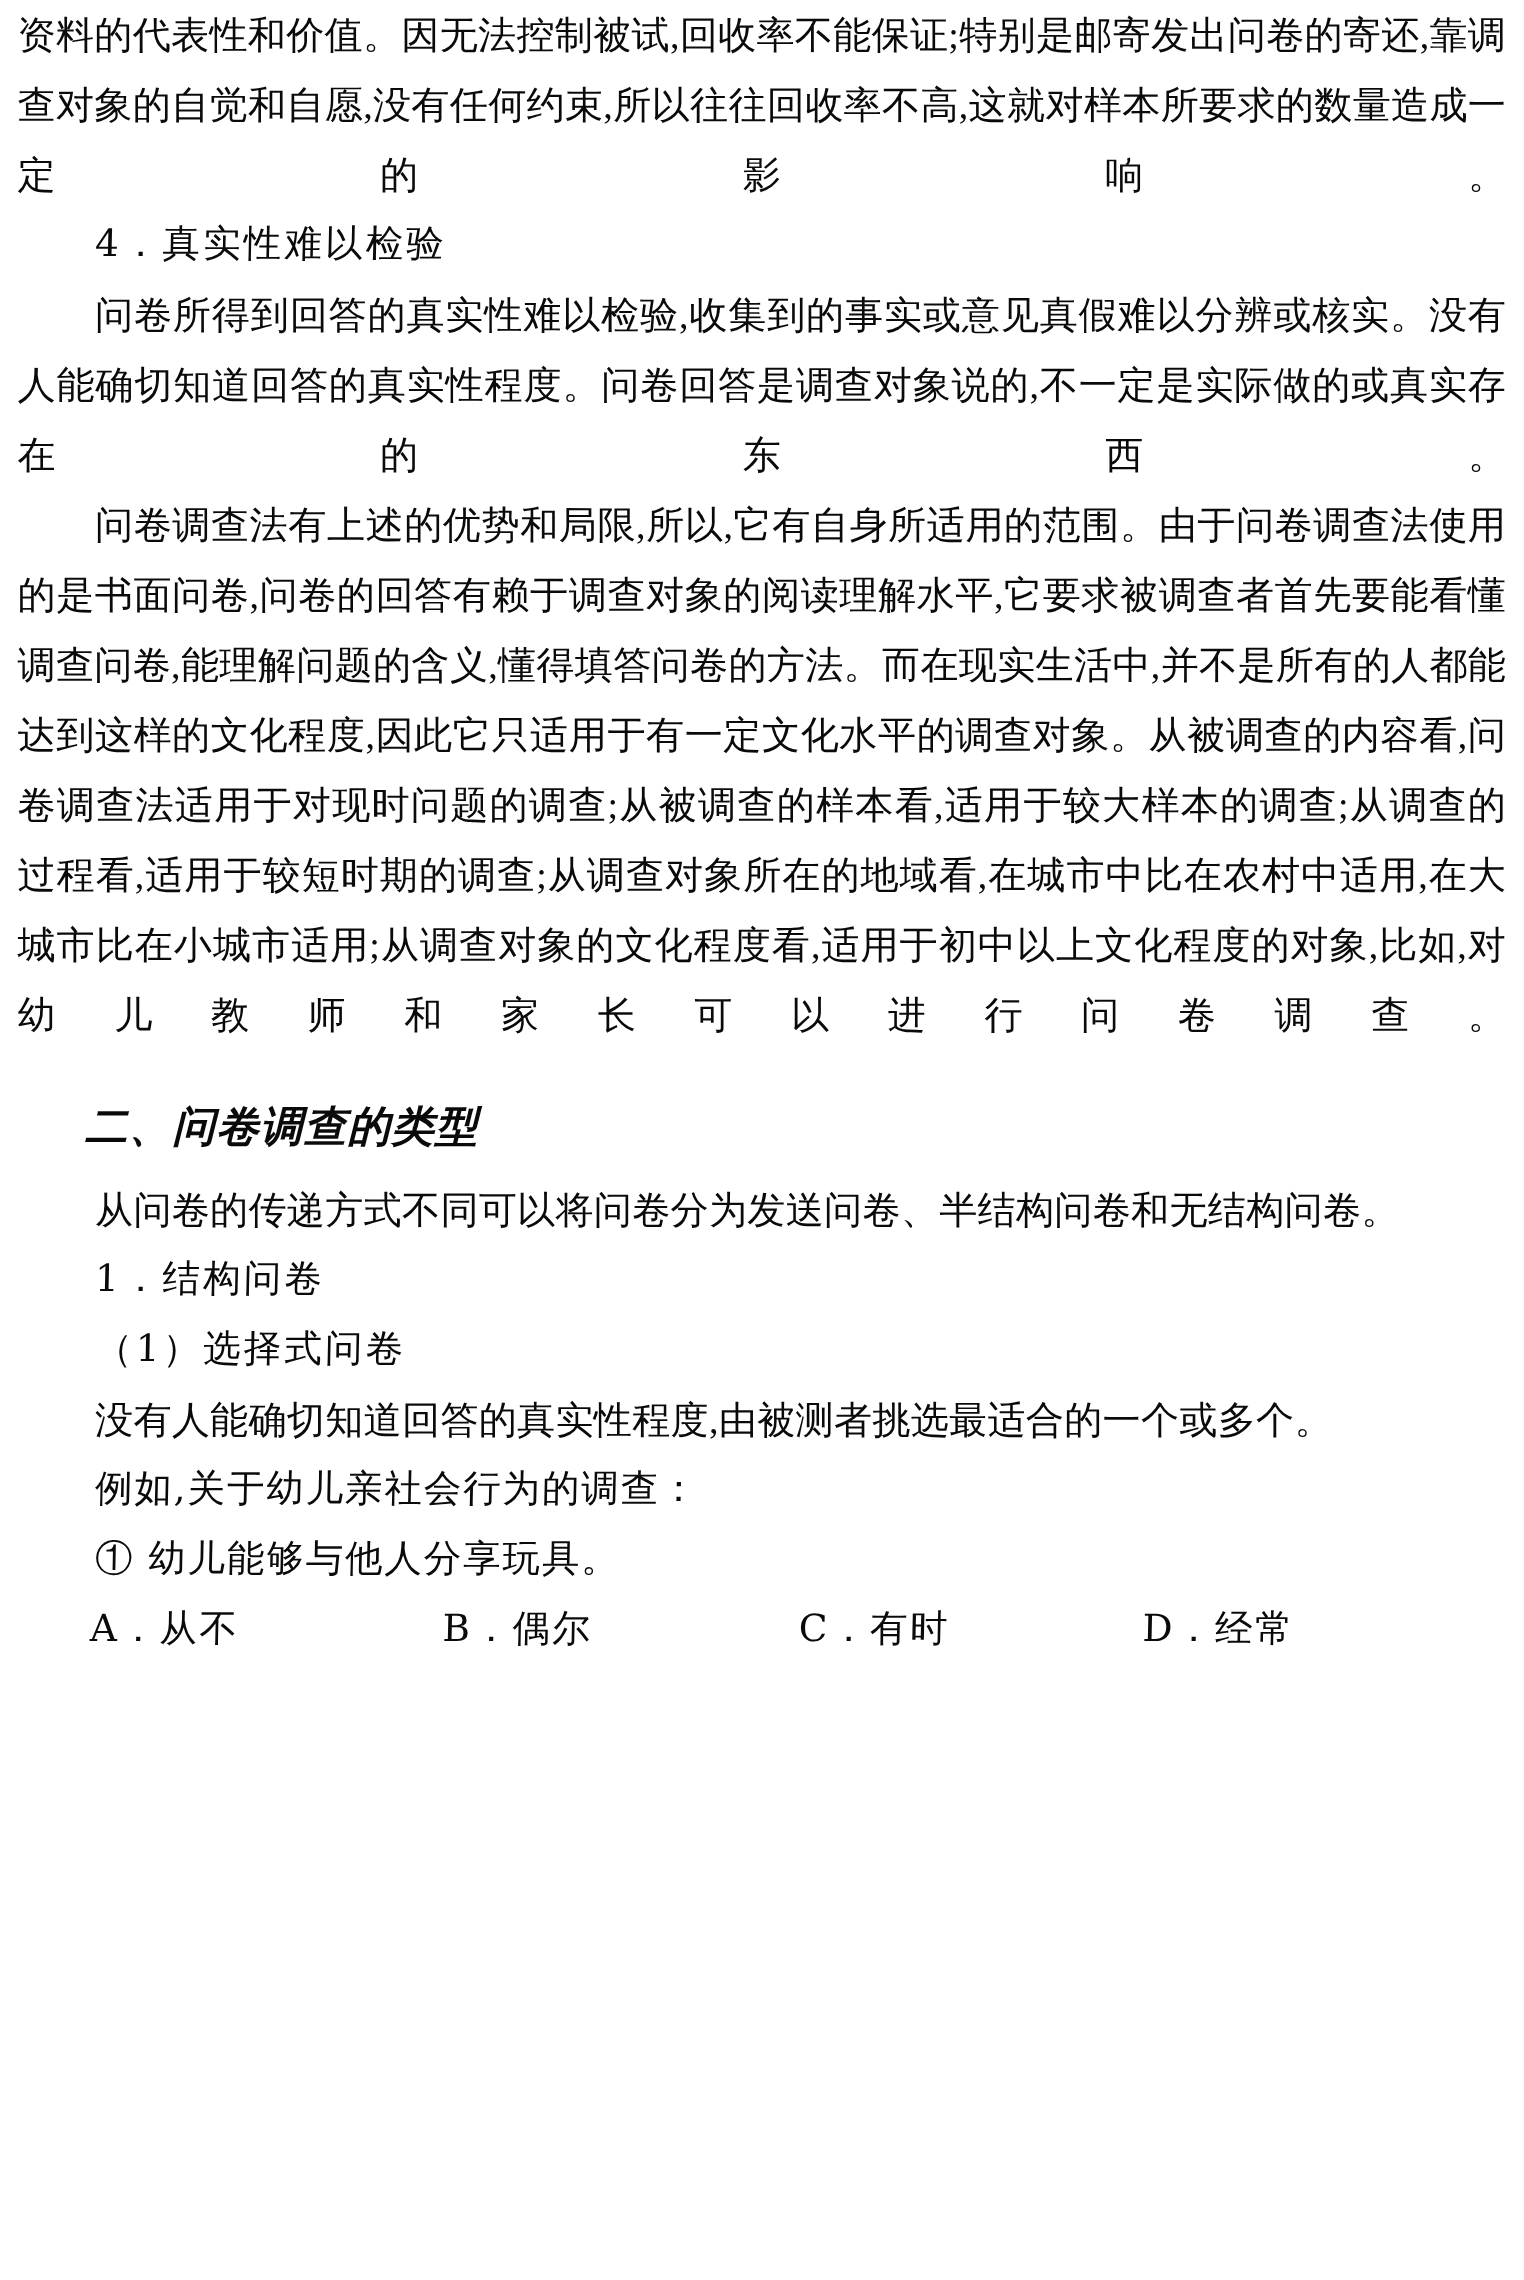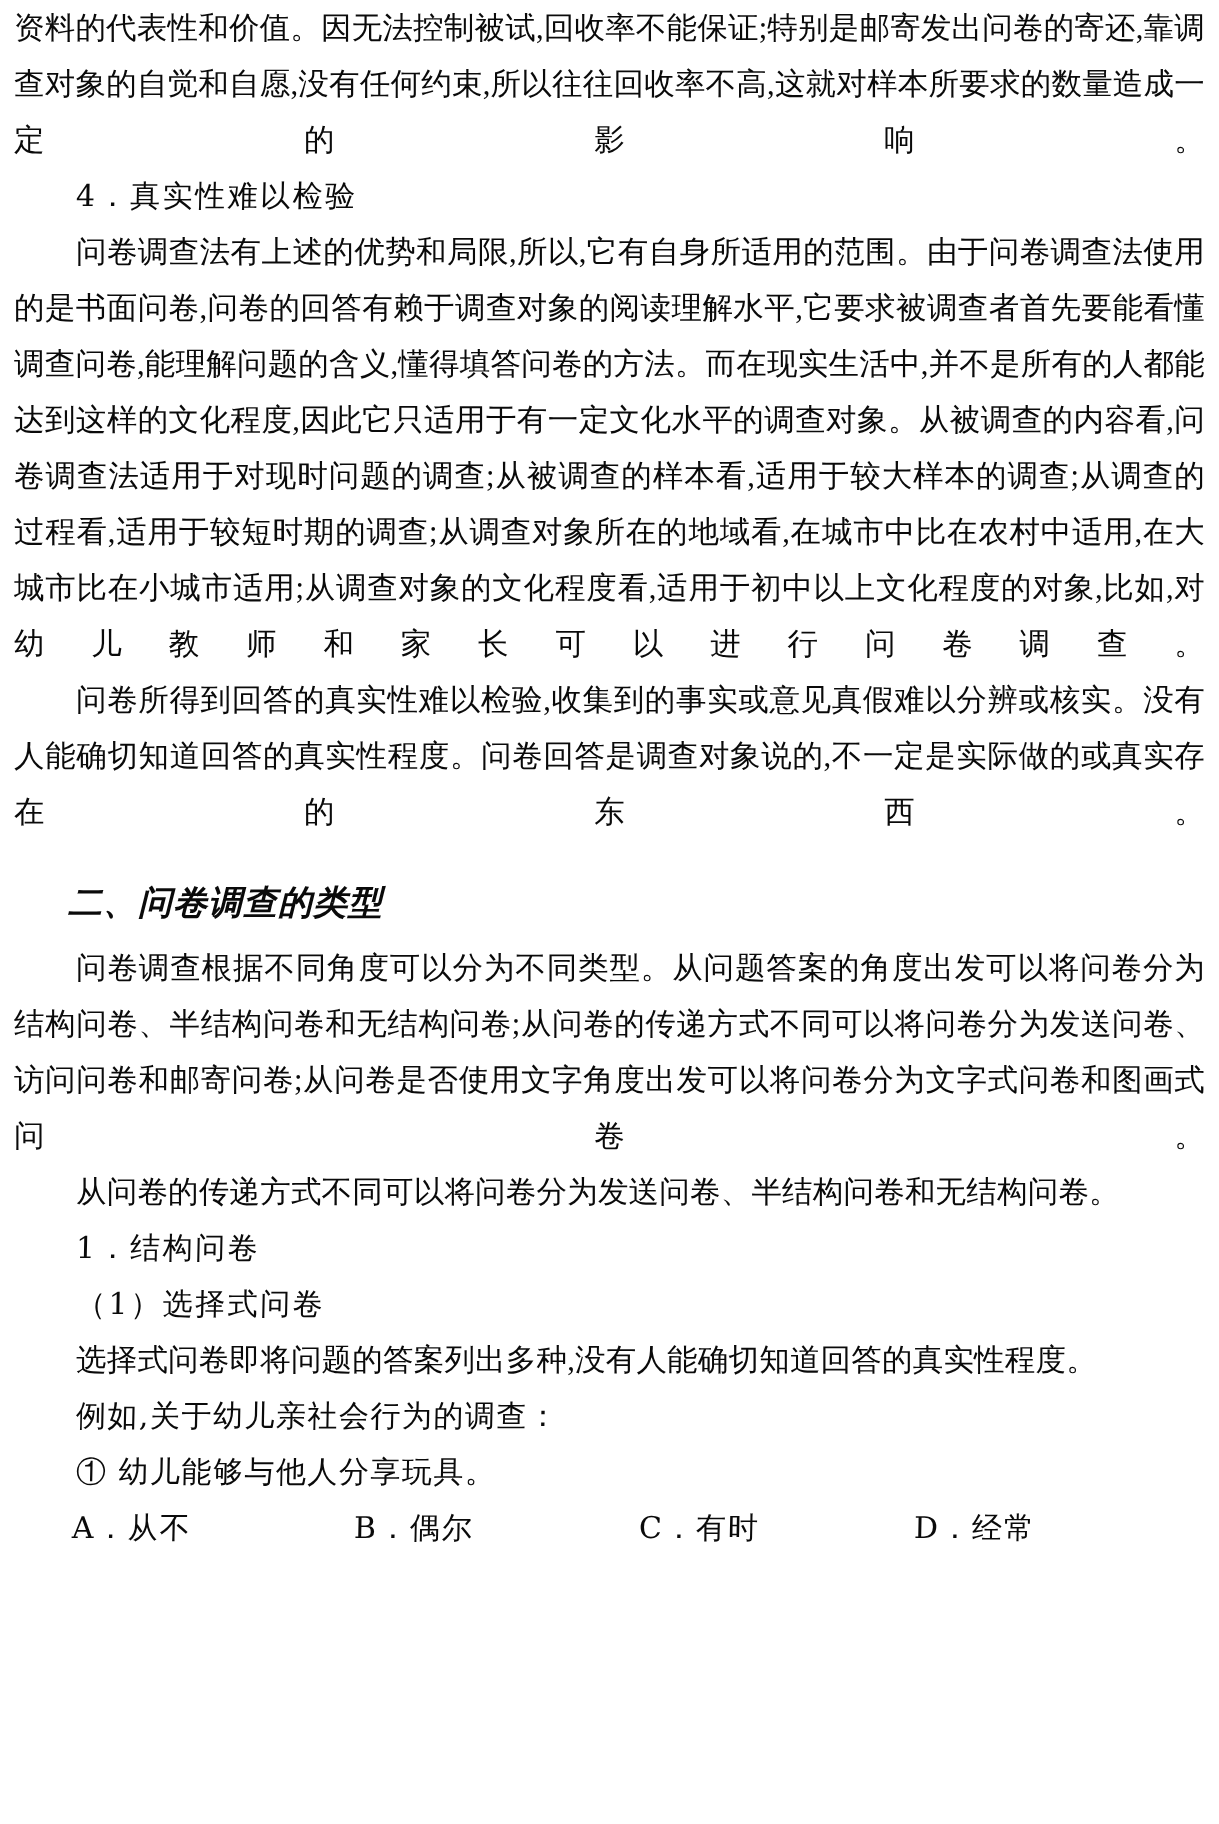--- a/index.html
+++ b/index.html
@@ -107,41 +107,40 @@
 </style>
 </head>
 <body>
 
 <div class="page">
 
   <p class="para full">资料的代表性和价值。因无法控制被试,回收率不能保证;特别是邮寄发出问卷的寄还,靠调查对象的自觉和自愿,没有任何约束,所以往往回收率不高,这就对样本所要求的数量造成一定的影响。</p>
 
   <p class="kai">4．真实性难以检验</p>
 
+  <p class="para indent full">问卷所得到回答的真实性难以检验,收集到的事实或意见真假难以分辨或核实。没有人能确切知道回答的真实性程度。问卷回答是调查对象说的,不一定是实际做的或真实存在的东西。</p>
+
   <p class="para indent full">问卷调查法有上述的优势和局限,所以,它有自身所适用的范围。由于问卷调查法使用的是书面问卷,问卷的回答有赖于调查对象的阅读理解水平,它要求被调查者首先要能看懂调查问卷,能理解问题的含义,懂得填答问卷的方法。而在现实生活中,并不是所有的人都能达到这样的文化程度,因此它只适用于有一定文化水平的调查对象。从被调查的内容看,问卷调查法适用于对现时问题的调查;从被调查的样本看,适用于较大样本的调查;从调查的过程看,适用于较短时期的调查;从调查对象所在的地域看,在城市中比在农村中适用,在大城市比在小城市适用;从调查对象的文化程度看,适用于初中以上文化程度的对象,比如,对幼儿教师和家长可以进行问卷调查。</p>
-
-  <p class="para indent full">问卷所得到回答的真实性难以检验,收集到的事实或意见真假难以分辨或核实。没有人能确切知道回答的真实性程度。问卷回答是调查对象说的,不一定是实际做的或真实存在的东西。</p>
 
   <div class="spacer-lg"></div>
 
   <h2 class="h1">二、问卷调查的类型</h2>
 
   <div class="spacer-sm"></div>
 
-  <p class="para indent full">问卷调查根据不同角度可以分为不同类型。从问题答案的角度出发可以将问卷分为结构问卷、半结构问卷和无结构问卷;从问卷的传递方式不同可以将问卷分为发送问卷、访问问卷和邮寄问卷;从问卷是否使用文字角度出发可以将问卷分为文字式问卷和图画式问卷。</p>
 
 
   <p class="para indent">从问卷的传递方式不同可以将问卷分为发送问卷、半结构问卷和无结构问卷。</p>
 
   <p class="kai">1．结构问卷</p>
 
 
   <p class="kai">（1）选择式问卷</p>
 
-  <p class="para indent">选择式问卷即将问题的答案列出多种,没有人能确切知道回答的真实性程度。</p>
+  <p class="para indent">没有人能确切知道回答的真实性程度,由被测者挑选最适合的一个或多个。</p>
 
   <p class="kai tight">例如,关于幼儿亲社会行为的调查：</p>
 
   <p class="kai tight">① 幼儿能够与他人分享玩具。</p>
 
   <div class="options">
     <span class="opt opt-a">A．从不</span>
     <span class="opt opt-b">B．偶尔</span>
     <span class="opt opt-c">C．有时</span>
     <span class="opt opt-d">D．经常</span>

